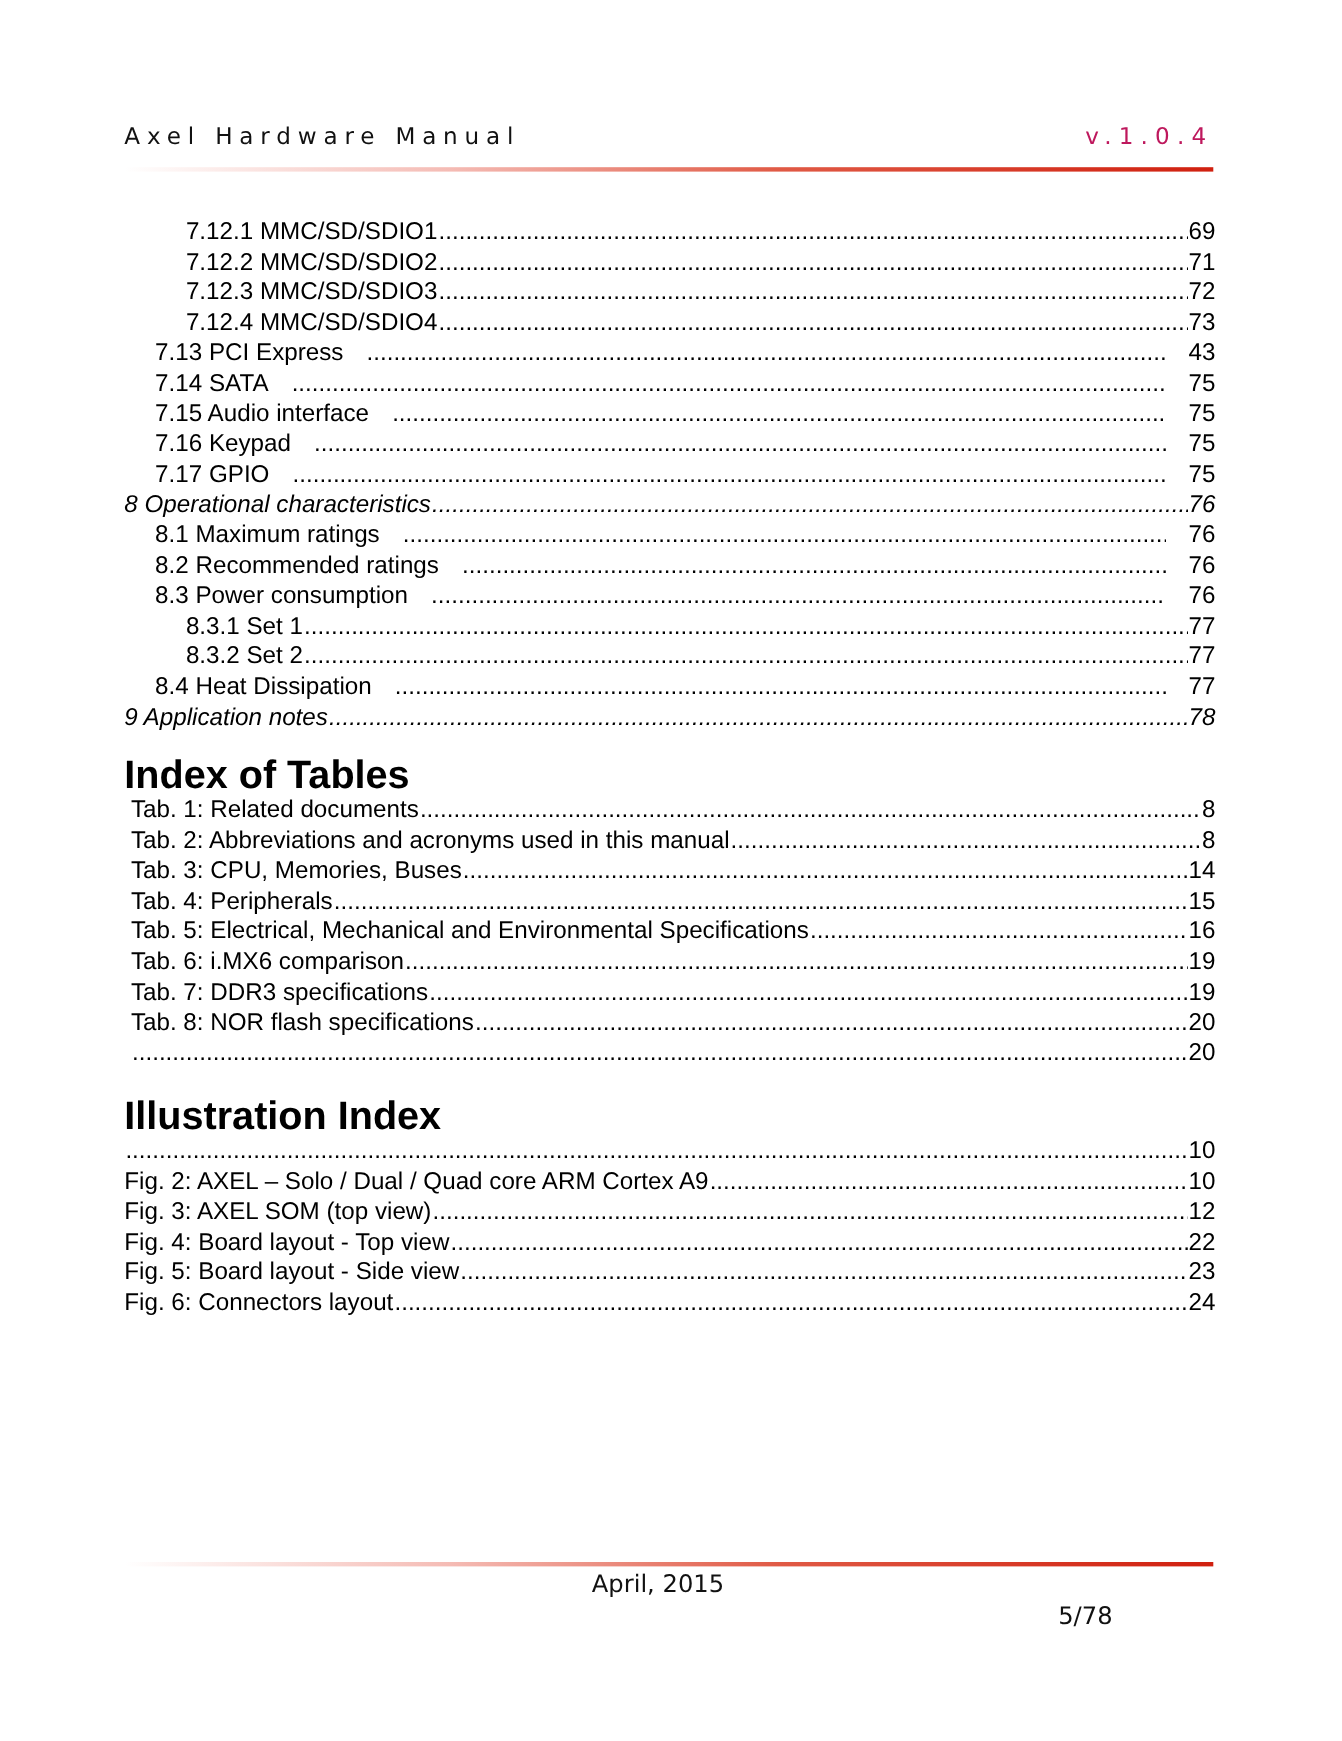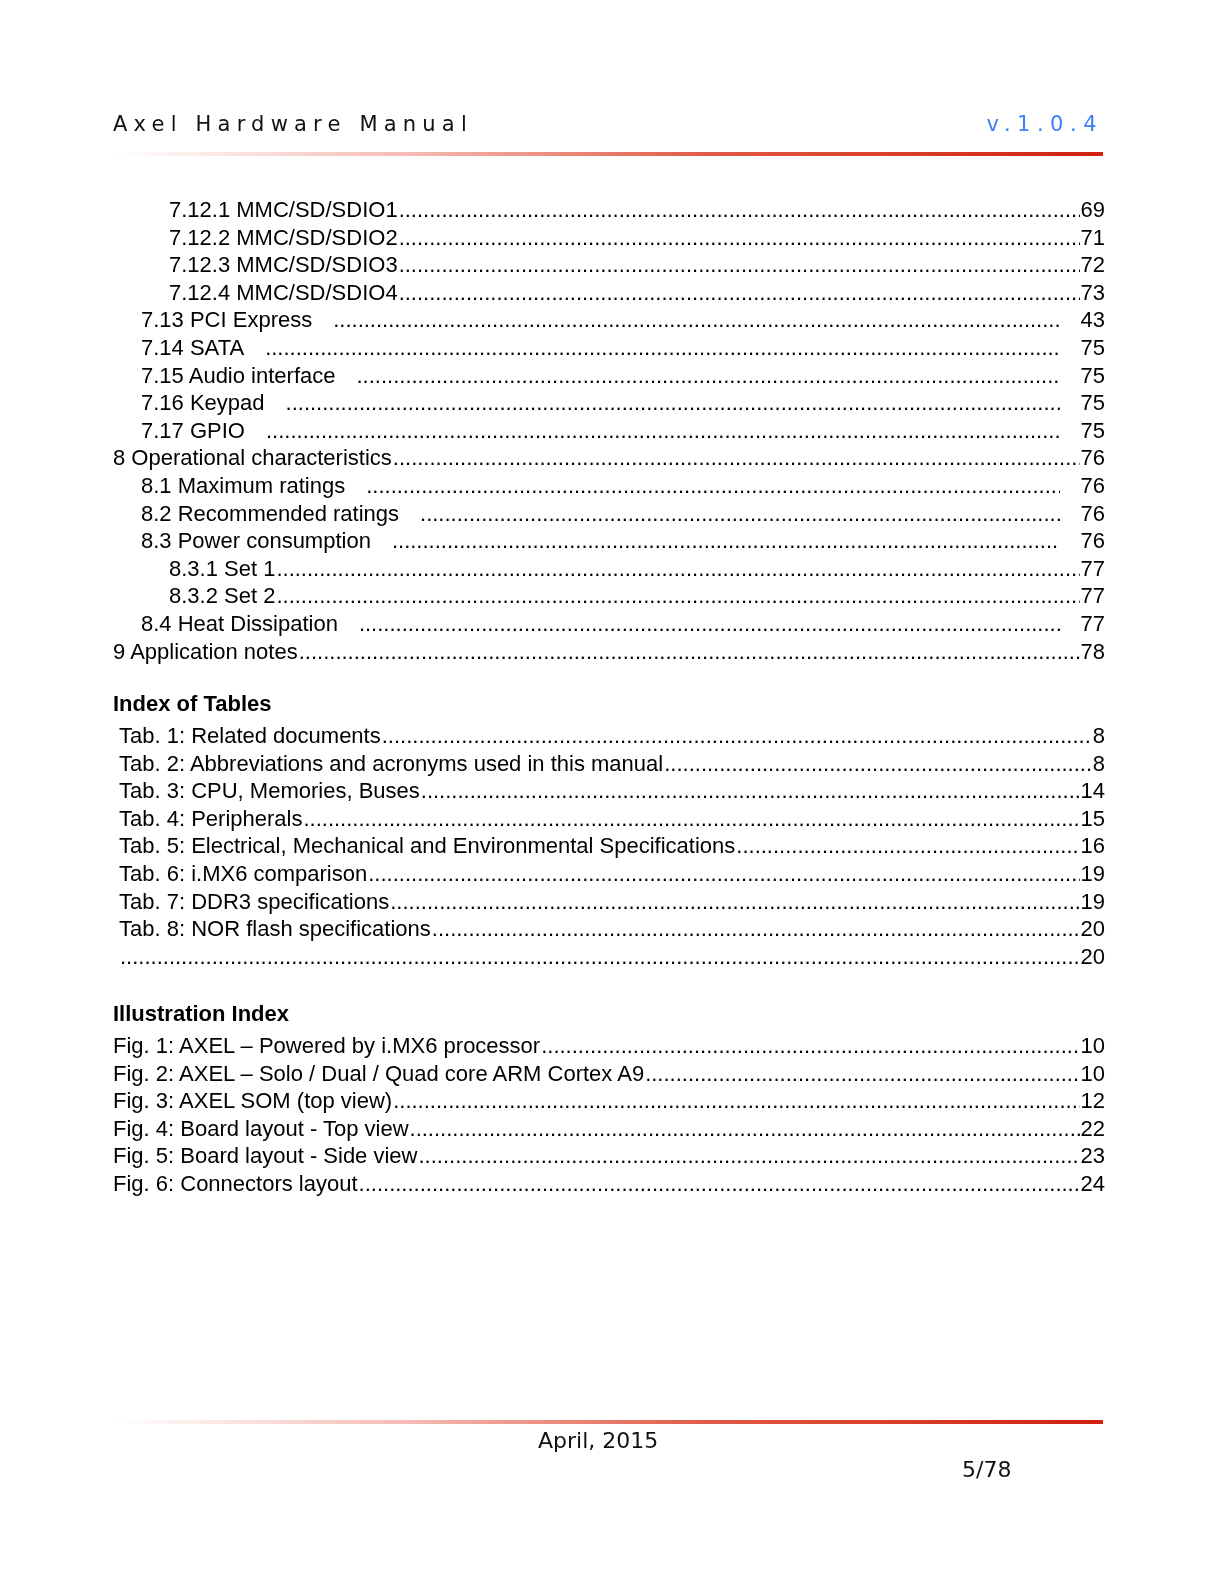--- a/index.html
+++ b/index.html
@@ -1,33 +1,33 @@
 <!DOCTYPE html>
 <html><head>
 <meta charset="utf-8">
 <style>
   html, body { margin: 0; padding: 0; background: #ffffff; }
   body { width: 1220px; height: 1583px; position: relative; overflow: hidden; font-family: "Liberation Sans", sans-serif; color: #000; }
   .page-header { position: absolute; left: 113px; top: 112px; width: 990px; height: 30px; }
   .header-title { position: absolute; left: 0; top: 0; font-family: "DejaVu Sans", sans-serif; font-weight: normal; font-size: 21px; letter-spacing: 6.2px; color: #111; }
-  .header-version { position: absolute; right: 0; top: 0; font-family: "DejaVu Sans", sans-serif; font-size: 21px; letter-spacing: 6.5px; color: #3b82f6; }
+  .header-version { position: absolute; right: 0; top: 0; font-family: "DejaVu Sans", sans-serif; font-size: 21px; letter-spacing: 6.5px; color: #be185d; }
   .rule { position: absolute; left: 113px; width: 990px; height: 4px; background: linear-gradient(to right, rgba(220,40,20,0) 0%, rgba(225,60,40,0.35) 30%, #e05a45 60%, #d0200f 100%); }
   .rule.top { top: 152px; }
   .rule.bottom { top: 1420px; }
   .content { position: absolute; left: 113px; top: 196px; width: 992px; }
   .toc-line { display: flex; align-items: baseline; font-size: 22px; line-height: 27.6px; height: 27.6px; white-space: nowrap; text-align: center; }
   .toc-line .label { flex: 0 0 auto; }
   .toc-line .dots { flex: 1 1 auto; overflow: hidden; margin: 0 1px; }
   .toc-line .dots::after { content: "................................................................................................................................................................................................................................................................................................................"; letter-spacing: 0px; }
   .toc-line .page { flex: 0 0 auto; }
-  .lvl0 { padding-left: 0; }
+  .lvl0 { padding-left: 0; font-style: italic; }
   .lvl1 { padding-left: 28px; gap: 20px; }
   .lvl2 { padding-left: 56px; }
   .tabline { padding-left: 6px; }
-  .section-heading { font-size: 22px; font-weight: bold; margin: 0; line-height: 36px; }
+  .section-heading { font-size: 36px; font-weight: bold; margin: 0; line-height: 36px; }
   .tables-block { position: absolute; left: 113px; top: 686px; width: 992px; }
   .figs-block { position: absolute; left: 113px; top: 996px; width: 992px; }
   .page-footer-date { position: absolute; left: 538px; top: 1428px; font-family: "DejaVu Sans", sans-serif; font-size: 22px; color: #111; }
   .page-footer-num { position: absolute; left: 962px; top: 1428px; font-family: "DejaVu Sans", sans-serif; font-size: 22px; color: #111; margin-top: 29px; }
 </style>
 </head>
 <body>
 
 <div class="page-header">
   <span class="header-title">Axel Hardware Manual</span>
@@ -167,21 +167,20 @@
     </div>
   <div class="toc-line tabline">
       <span class="dots"></span>
       <span class="page">20</span>
     </div>
 </div>
 
 <div class="figs-block">
   <h2 class="section-heading">Illustration Index</h2>
   <div class="toc-line">
-      <span class="label">Fig. 1: AXEL – Powered by i.MX6 processor</span>
       <span class="dots"></span>
       <span class="page">10</span>
     </div>
   <div class="toc-line">
       <span class="label">Fig. 2: AXEL – Solo / Dual / Quad core ARM Cortex A9</span>
       <span class="dots"></span>
       <span class="page">10</span>
     </div>
   <div class="toc-line">
       <span class="label">Fig. 3: AXEL SOM (top view)</span>

